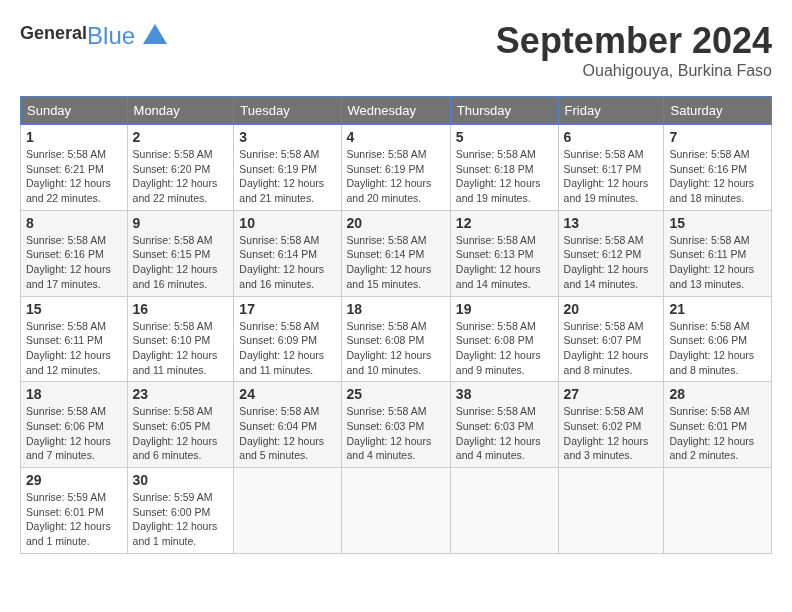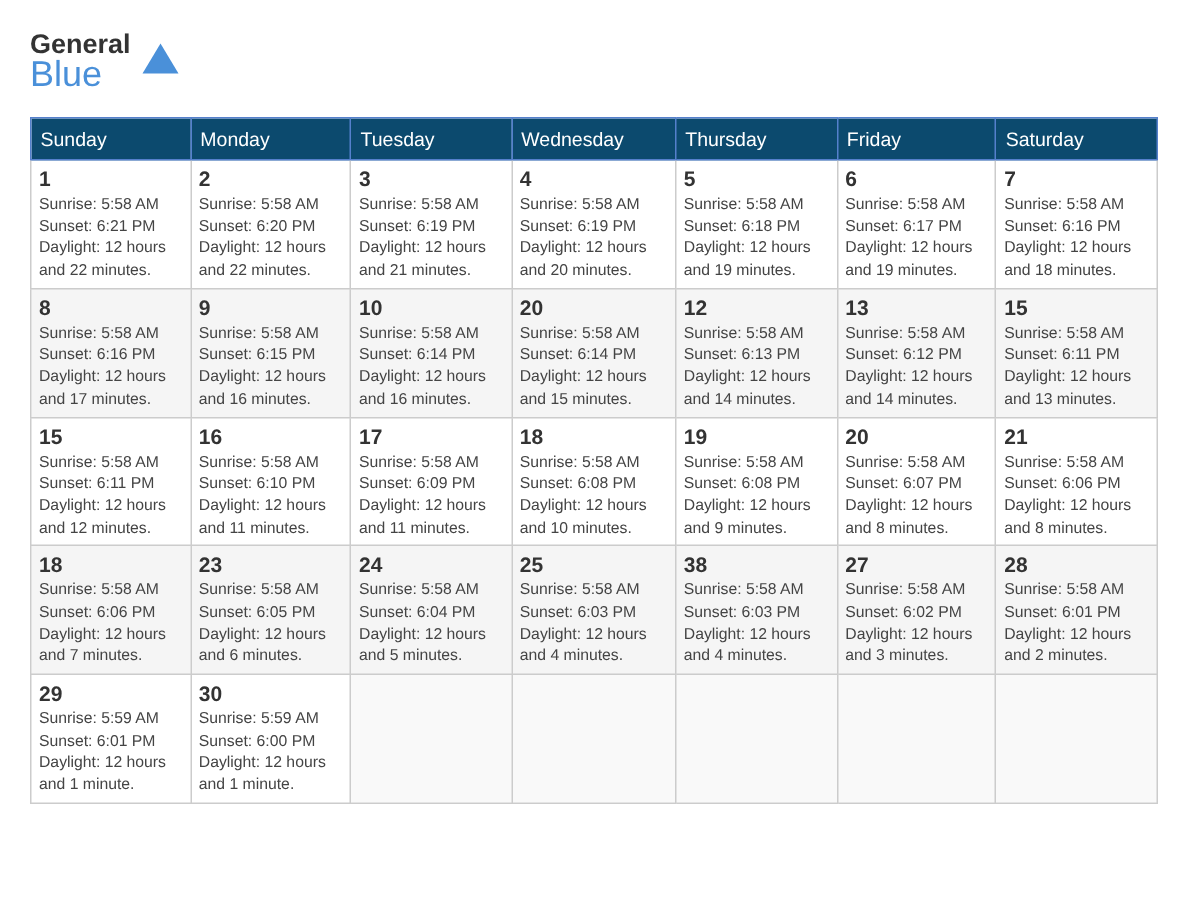--- a/index.html
+++ b/index.html
@@ -15,21 +15,21 @@
       justify-content: space-between;
       align-items: flex-start;
       margin-bottom: 16px;
     }
     .logo {
       display: flex;
       align-items: center;
     }
     .logo-text {
       display: flex;
-      flex-direction: column;
+      flex-direction: row;
       line-height: 1;
     }
     .logo-general {
       font-size: 18px;
       font-weight: bold;
       color: #333;
     }
     .logo-blue {
       font-size: 24px;
       font-weight: normal;
@@ -51,21 +51,21 @@
     .location {
       font-size: 16px;
       color: #555;
     }
     .calendar-table {
       width: 100%;
       border-collapse: collapse;
       font-size: 11px;
     }
     .calendar-table th {
-      background-color: #0c4a6e;
+      background-color: #737373;
       color: #fff;
       text-align: left;
       padding: 6px 6px;
       font-size: 13px;
       font-weight: normal;
       border: 1px solid #5580cc;
     }
     .calendar-table td {
       border: 1px solid #ccc;
       vertical-align: top;
@@ -99,20 +99,24 @@
 <div class="header">
   <div class="logo">
     <div class="logo-text">
       <span class="logo-general">General</span>
       <span class="logo-blue">Blue</span>
     </div>
     <svg class="logo-icon" viewBox="0 0 40 40">
       <polygon points="20,5 35,30 5,30" fill="#4a90d9"></polygon>
     </svg>
   </div>
+  <div class="title-block">
+    <div class="month-title">September 2024</div>
+    <div class="location">Ouahigouya, Burkina Faso</div>
+  </div>
 </div>
 
 <table class="calendar-table">
   <thead>
     <tr>
     <th>Sunday</th>
         <th>Monday</th>
         <th>Tuesday</th>
         <th>Wednesday</th>
         <th>Thursday</th>

